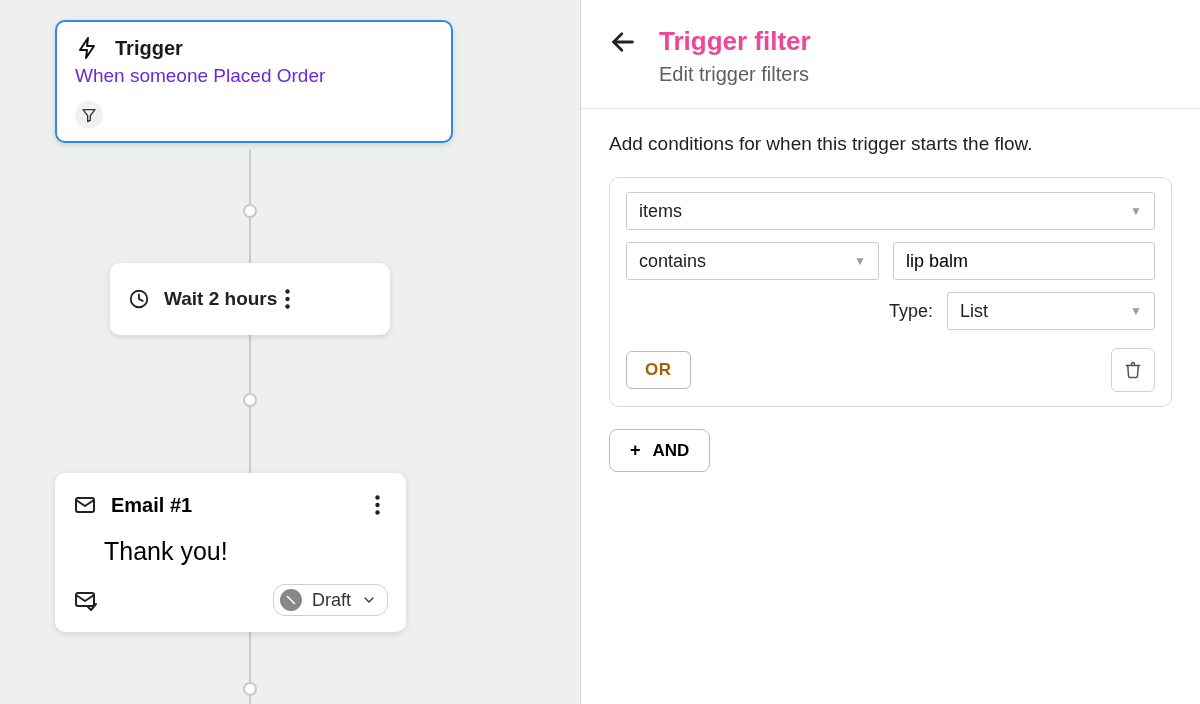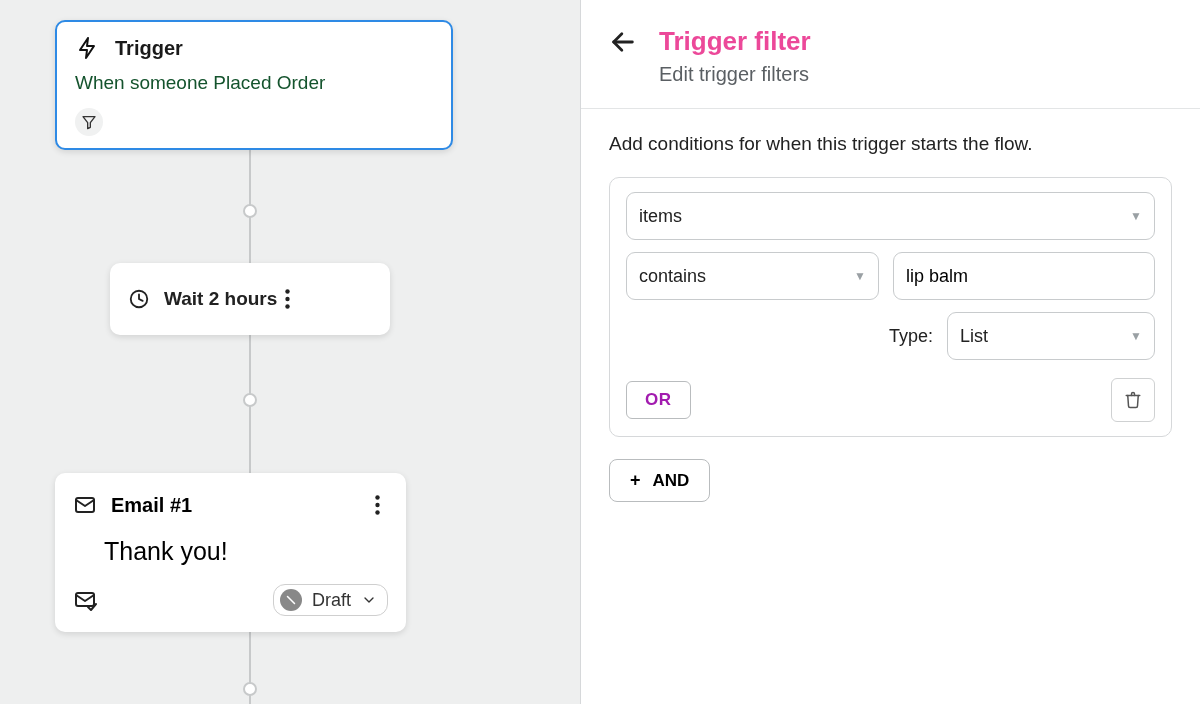--- a/index.html
+++ b/index.html
@@ -26,21 +26,21 @@
     z-index:2;
   }
   
   .trigger-card {
     left:55px; top:20px; width:398px;
     border:2px solid #2e8ae5;
     padding: 14px 18px 12px 18px;
   }
   .trigger-head { display:flex; align-items:center; gap:16px; }
   .trigger-head h3 { font-size:20px; font-weight:700; color:#1a1a1a;}
-  .trigger-sub { margin-top:12px; font-size:19px; color:#14532d; }
+  .trigger-sub { margin-top:5px; font-size:19px; color:#6d28d9; }
   .trigger-bottom { margin-top:14px; }
   .icon-btn-small {
     display:inline-flex; align-items:center; justify-content:center;
     width:28px; height:28px; border-radius:50%;
     background:#f0f1f1; color:#444;
   }
   
   .wait-card {
     left:110px; top:263px; width:280px; height:72px;
     display:flex; align-items:center;
@@ -87,21 +87,21 @@
   .panel-header h1 { font-size:26px; font-weight:700; color:#ec4899;}
   .panel-header h2 { font-size:20px; font-weight:400; color:#5a5f63; margin-top:6px;}
   .panel-body { padding:24px 28px; }
   .hint { font-size:19px; color:#222; margin-bottom:22px;}
 
   .cond-box {
     border:1px solid #d6d8da; border-radius:10px;
     padding:14px 16px 14px 16px;
   }
   .select, .text-input {
-    height:48px; border:1px solid #c8cbcd; border-radius:9px;
+    height:38px; border:1px solid #c8cbcd; border-radius:3px;
     background:#fff; font-size:18px; color:#222;
     padding:0 12px; display:flex; align-items:center;
     justify-content:space-between;
   }
   .select .caret { color:#9aa0a4; font-size:12px;}
   .row { display:flex; gap:14px; margin-top:12px;}
   .operator-sel { flex:1;}
   .value-input { width:262px;}
   input.raw {
     border:none; outline:none; font-size:18px; width:100%; background:transparent;
@@ -111,21 +111,21 @@
     margin-top:12px;
   }
   .type-label { font-size:18px; color:#222;}
   .type-sel { width:208px;gap:12px;}
   .cond-foot {
     display:flex; justify-content:space-between; align-items:center; margin-top:18px;
   }
   .or-btn {
     border:1px solid #b9bcbe; border-radius:6px;
     font-size:17px; font-weight:700; letter-spacing:.5px;
-    padding:8px 18px; color:#a21caf; background:#fff; cursor:pointer;
+    padding:8px 18px; color:#a16207; background:#fff; cursor:pointer;
   }
   .trash-btn {
     border:1px solid #cfd1d2; border-radius:6px;
     width:44px;height:44px;display:flex;align-items:center;justify-content:center;
     cursor:pointer; color:#444;
   }
   .and-btn {
     margin-top:22px;
     border:1px solid #b9bcbe; border-radius:8px;
     font-size:17px; font-weight:700;

